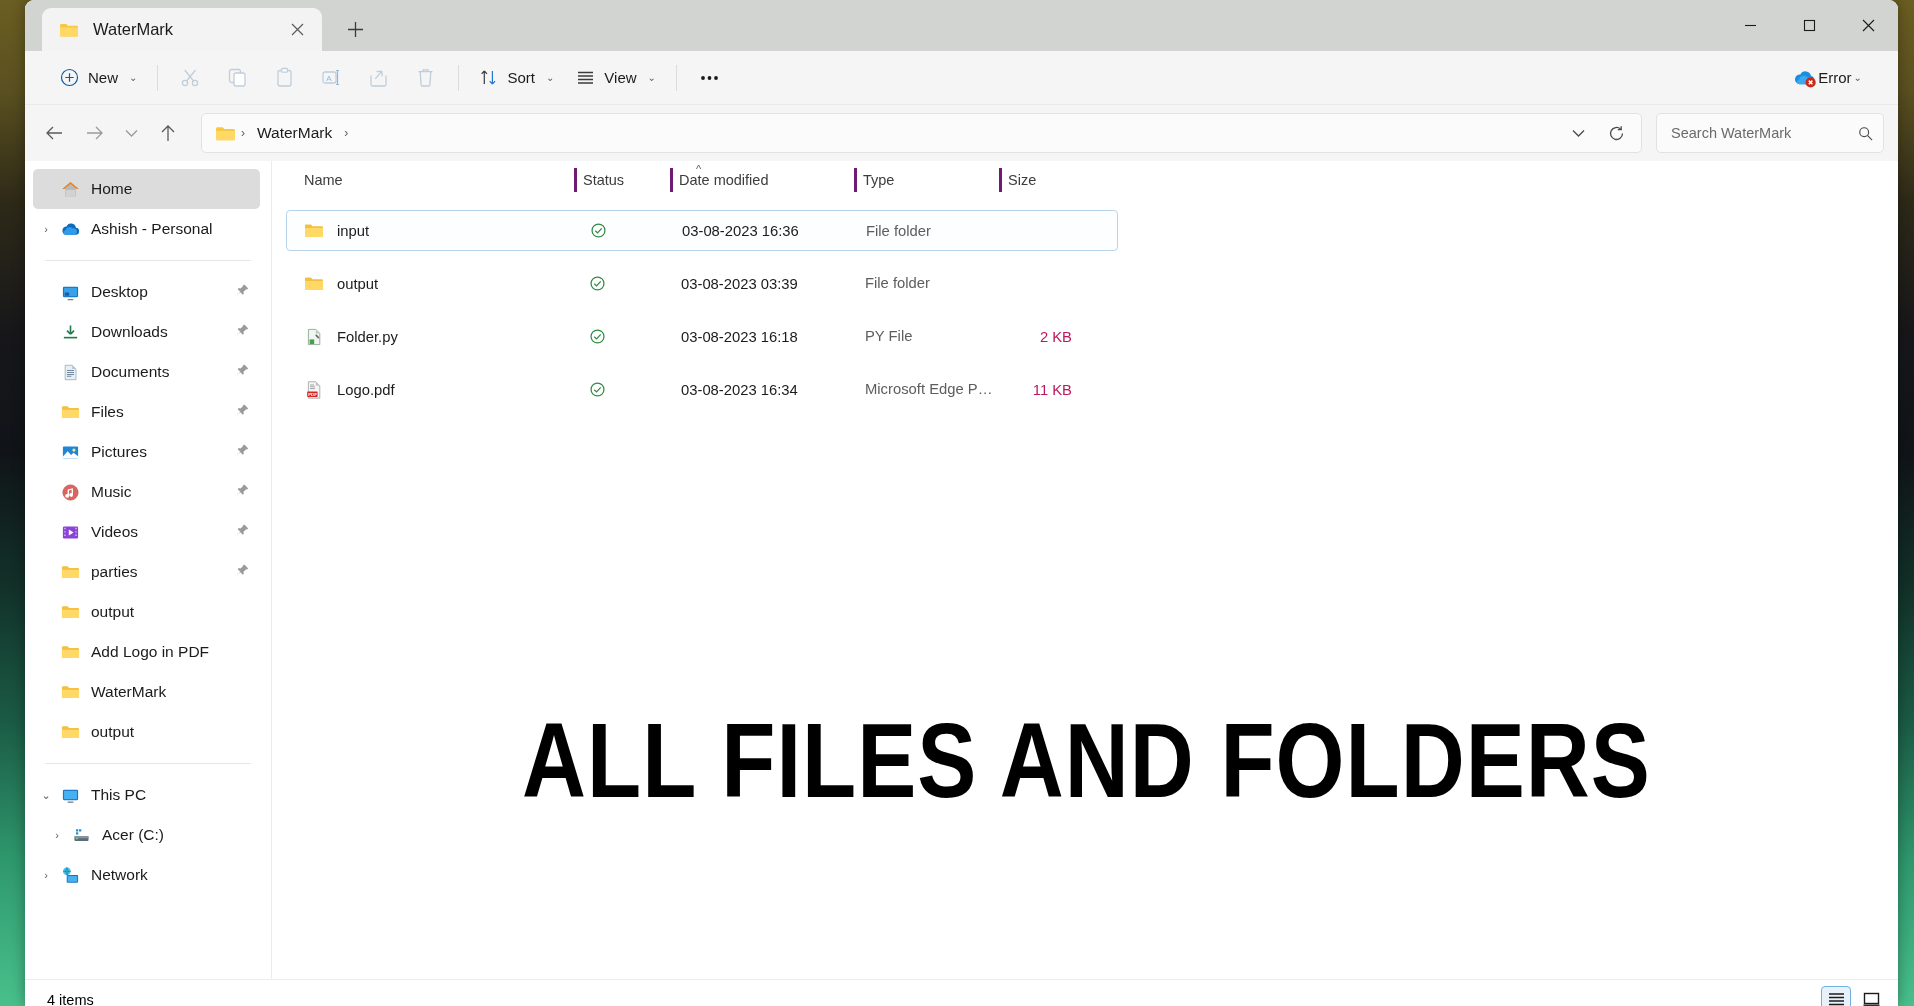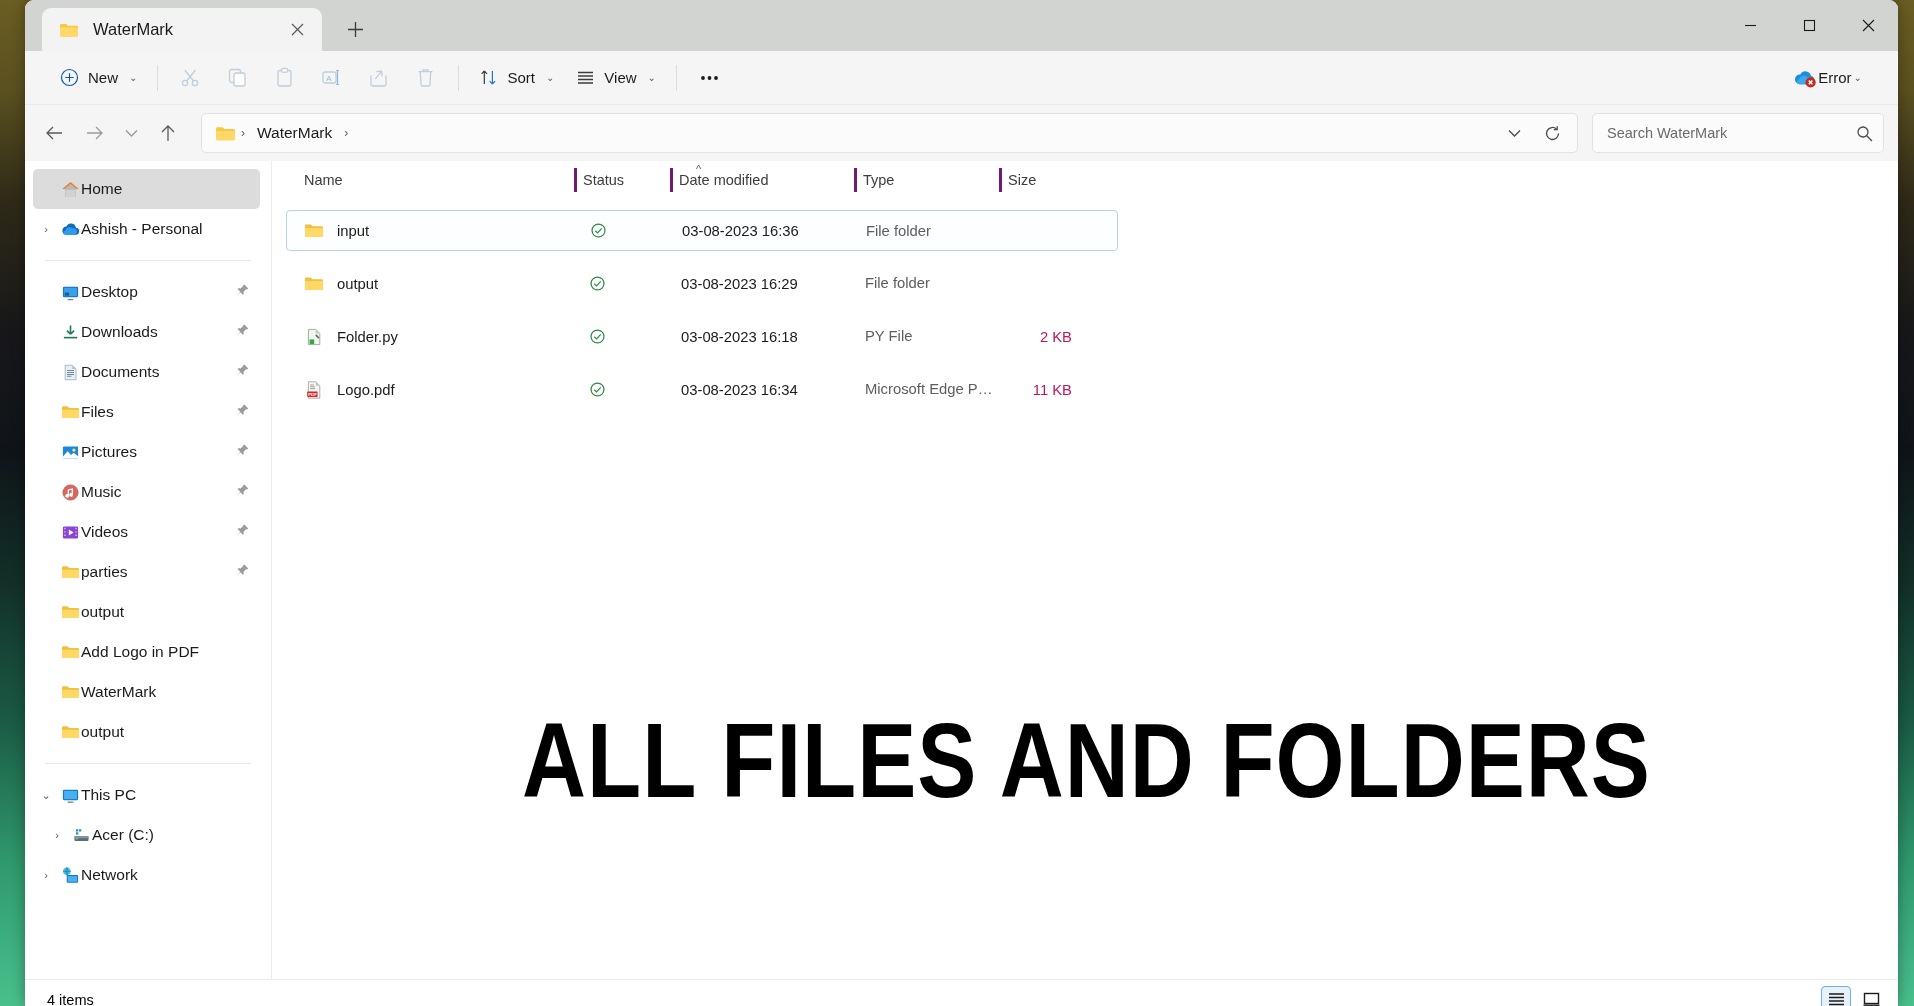--- a/index.html
+++ b/index.html
@@ -103,21 +103,21 @@
     background: #fbfbfb; border: 1px solid #e2e2e2; border-radius: 5px;
     display: flex; align-items: center; padding: 0 6px 0 13px; gap: 3px;
   }
   .crumb {
     font-size: 15.5px; color: #1b1b1b;
     padding: 4px 7px; border-radius: 4px;
   }
   .crumbsep { color: #5c5c5c; font-size: 12px; padding: 0 2px; }
   .crumbbox .tail { flex: 1; }
   .searchbox {
-    width: 292px; height: 40px; margin-left: 12px;
+    width: 228px; height: 40px; margin-left: 12px;
     background: #fbfbfb; border: 1px solid #e2e2e2; border-radius: 5px;
     display: flex; align-items: center; padding: 0 10px 0 14px;
   }
   .searchbox input {
     flex: 1; border: none; outline: none; background: transparent;
     font-family: inherit; font-size: 14.5px; color: #1b1b1b;
   }
   .searchbox input::placeholder { color: #6b6b6b; }
 
   
@@ -132,21 +132,21 @@
     border-radius: 5px; display: flex; align-items: center;
     padding-right: 10px; position: relative;
   }
   .navitem.sel { background: #dcdcdc; }
   .twisty {
     width: 26px; flex: none; text-align: center;
     color: #5c5c5c; font-size: 11px; line-height: 1;
   }
   .navicon { width: 22px; flex: none; display: flex; justify-content: center; }
   .navlabel {
-    font-size: 15.5px; color: #1b1b1b; 
+    font-size: 15.5px; color: #1b1b1b; margin-left: 10px;
     white-space: nowrap; overflow: hidden; text-overflow: ellipsis; flex: 1;
   }
   .pin { flex: none; opacity: .85; }
   .navdiv { height: 1px; background: #e6e6e6; margin: 11px 20px 11px 20px; }
 
   
   .listpane { flex: 1; background: #ffffff; position: relative; overflow: hidden; }
   .colhdr {
     display: flex; height: 37px; align-items: center;
     padding-left: 14px; position: relative;
@@ -658,21 +658,21 @@
                 <path d="M1 7h18v7.7a1.2 1.2 0 01-1.2 1.2H2.2A1.2 1.2 0 011 14.7z" fill="#ffd866"></path>
               </svg>
               <span>output</span>
             </div>
             <div class="cell st">
               <svg width="19" height="19" viewBox="0 0 20 20">
                 <circle cx="10" cy="10" r="6.8" stroke="#2e8b42" stroke-width="1.3" fill="none"></circle>
                 <path d="M6.6 10.2l2.4 2.4 4.4-4.8" stroke="#2e8b42" stroke-width="1.3" fill="none"></path>
               </svg>
             </div>
-            <div class="cell dt">03-08-2023 16:29</div>
+            <div class="cell dt">03-08-2023 03:39</div>
             <div class="cell ty">File folder</div>
             <div class="cell sz"></div>
           </div>
           <div class="row">
             <div class="cell n">
               <svg width="20" height="20" viewBox="0 0 20 20">
                 <path d="M4.4 2.4h7.4l4 4v11.2H4.4z" fill="#f2f6f2" stroke="#8fa88f" stroke-width=".9"></path>
                 <path d="M11.8 2.4l4 4h-4z" fill="#b9ceb9"></path>
                 <path d="M5.6 12.4h4.6v4.6H5.6z" fill="#3fa34d"></path>
                 <path d="M12.4 7.2l3 3.4-1.2 1.2-3-3.4z" fill="#6b6b6b"></path>

